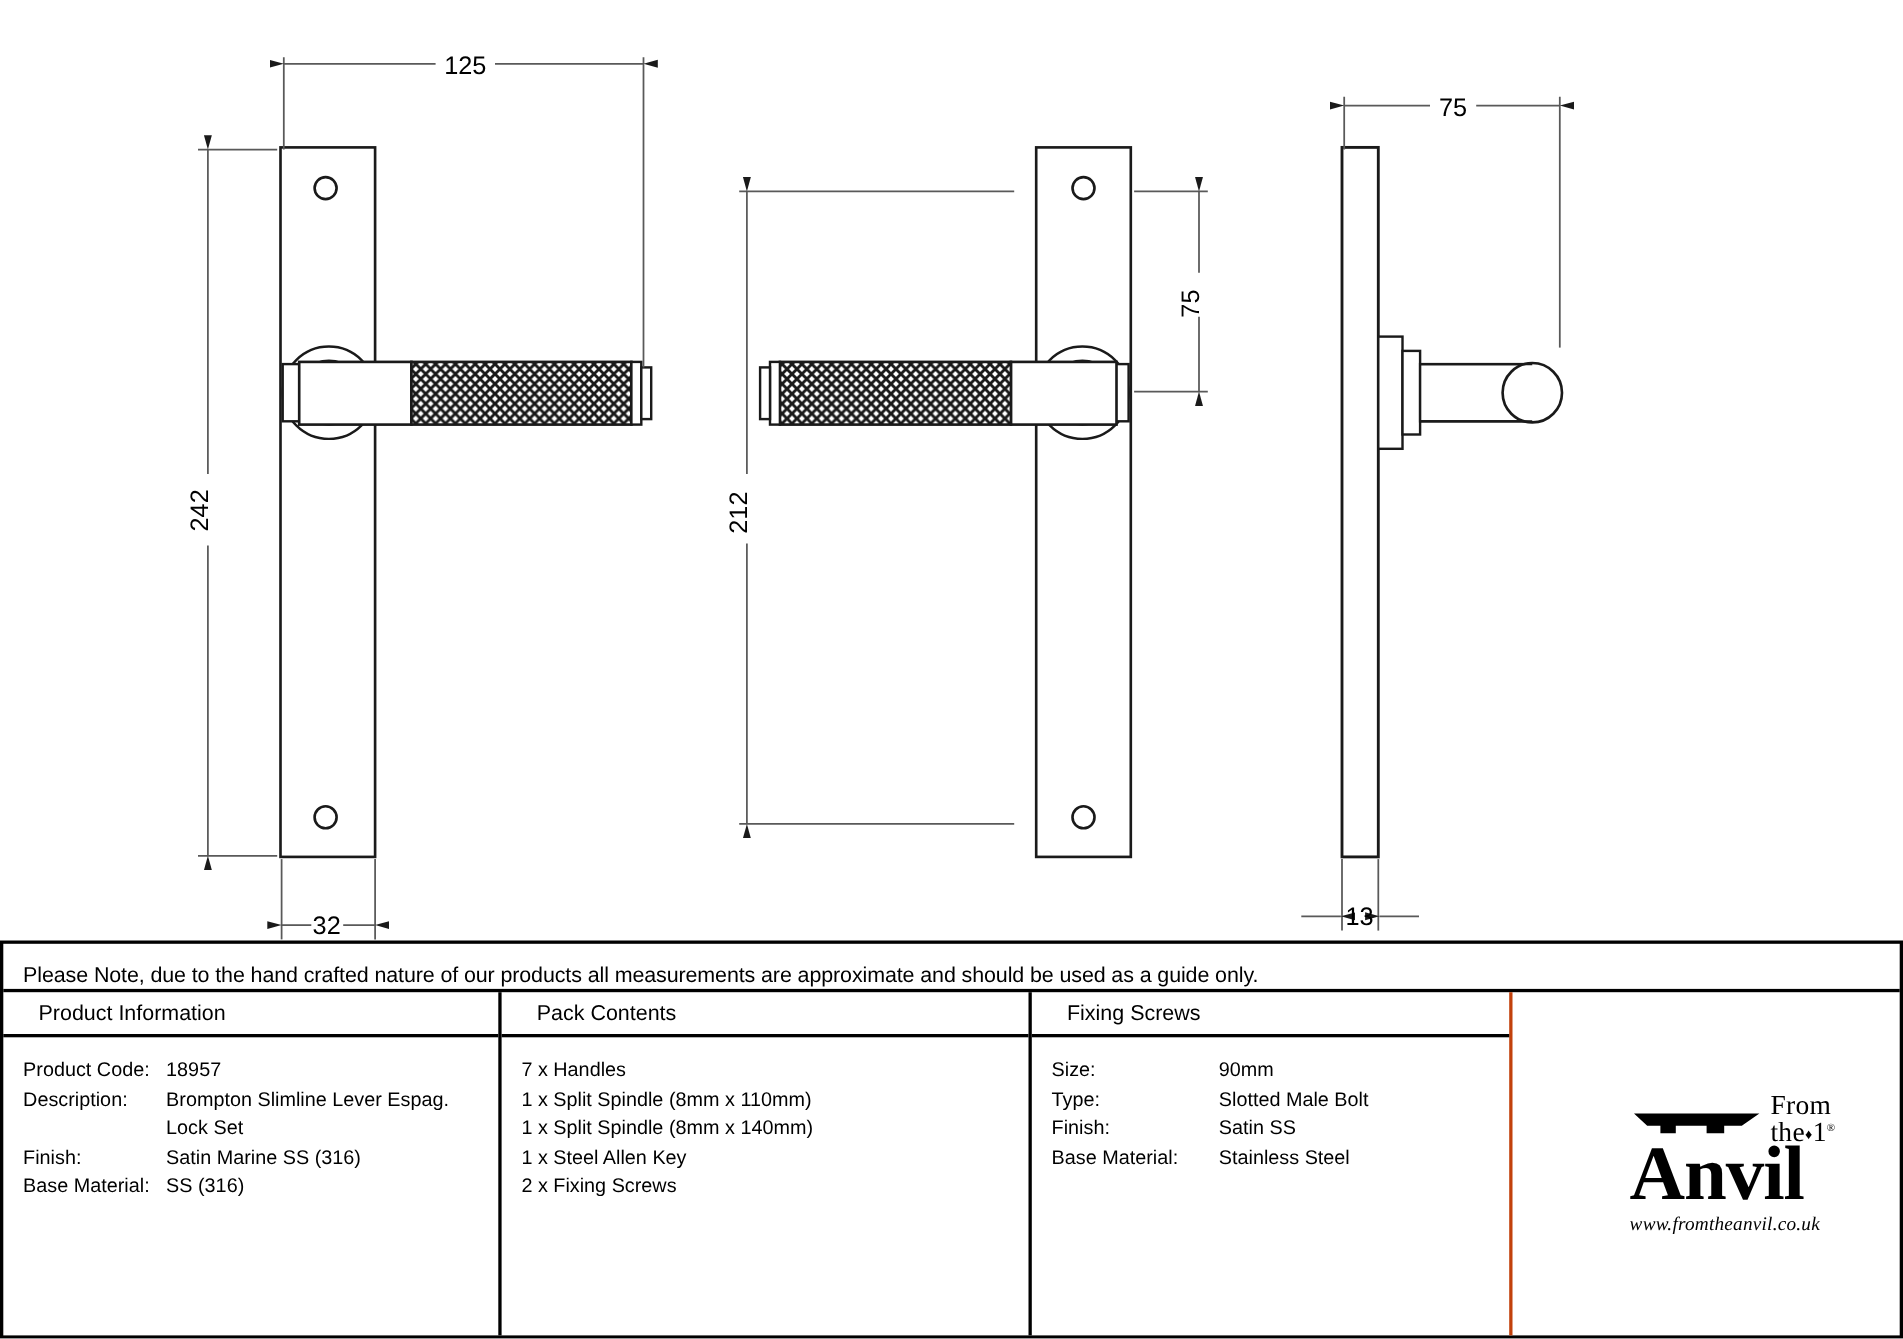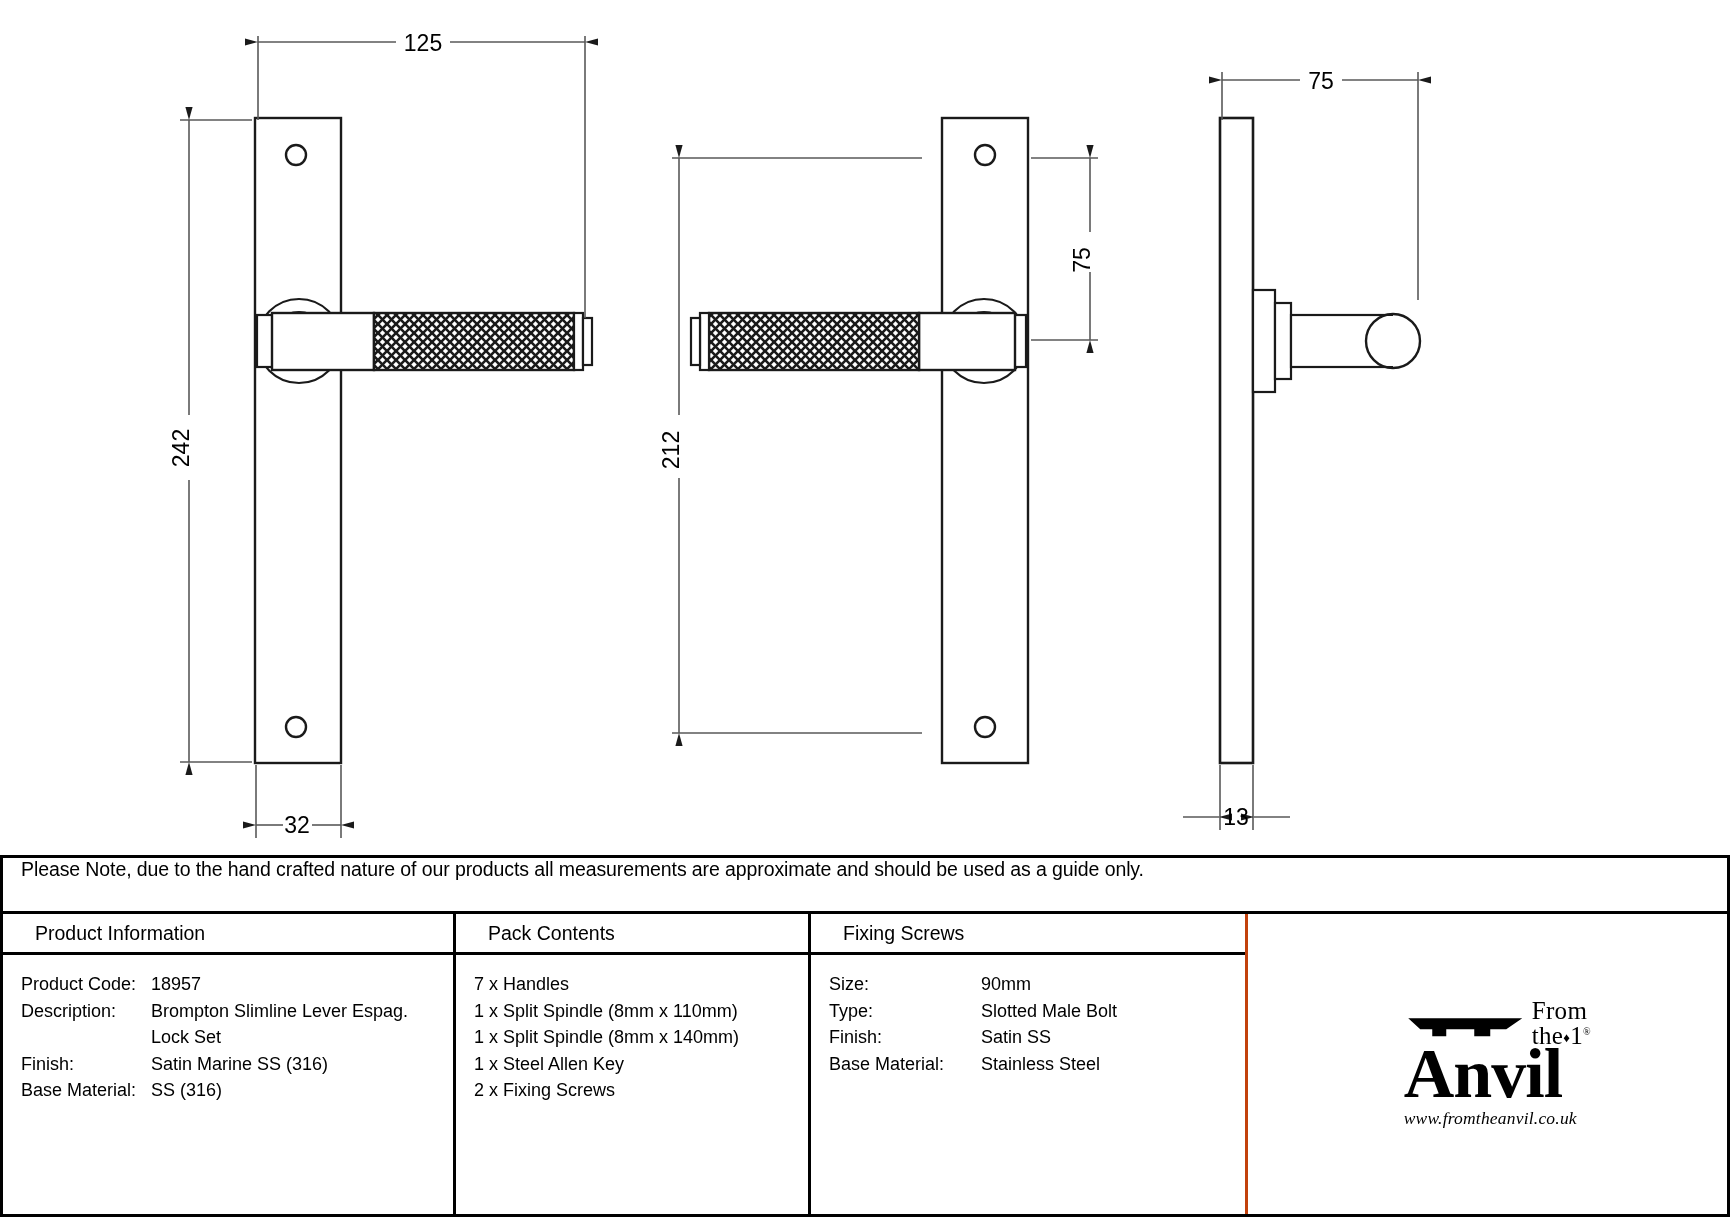--- a/index.html
+++ b/index.html
@@ -14,21 +14,21 @@
   }
   #sheet {
     position: relative;
     width: 1730px;
     height: 1217px;
     background: #ffffff;
     overflow: hidden;
   }
   #drawing-area {
     position: absolute;
-    left: 0; top: 0;
+    left: 0; top: 16px;
     width: 1730px;
     height: 941px;
   }
   svg.dwg { display: block; }
 
   
   #info-table {
     position: absolute;
     left: 0;
     top: 855px;
@@ -36,43 +36,43 @@
     height: 362px;
     box-sizing: border-box;
     border-top: 3px solid #000;
     border-bottom: 3px solid #000;
     border-left: 3px solid #000;
     border-right: 3px solid #000;
     display: flex;
     flex-direction: column;
   }
   #note-row {
-    height: 56px;
+    height: 44px;
     border-bottom: 3px solid #000;
     display: flex;
-    align-items: flex-start;
+    align-items: flex-end;
     padding-left: 18px;
     box-sizing: border-box;
   }
   #note-row .note-text {
     font-size: 19.5px;
     letter-spacing: -0.1px;
     white-space: nowrap;
   }
   #cols {
     flex: 1;
     display: flex;
   }
   .col {
     box-sizing: border-box;
     display: flex;
     flex-direction: column;
   }
   .col.c1 { width: 453px; border-right: 3px solid #000; }
-  .col.c2 { width: 355px; border-right: 3px solid #000; }
+  .col.c2 { width: 482px; border-right: 3px solid #000; }
   .col.c3 { width: 437px; border-right: 3px solid #c2410c; }
   .col.c4 { flex: 1; padding-left: 48px; }
 
   .col-head {
     height: 41px;
     border-bottom: 3px solid #000;
     display: flex;
     align-items: center;
     padding-left: 32px;
     font-size: 19.5px;

